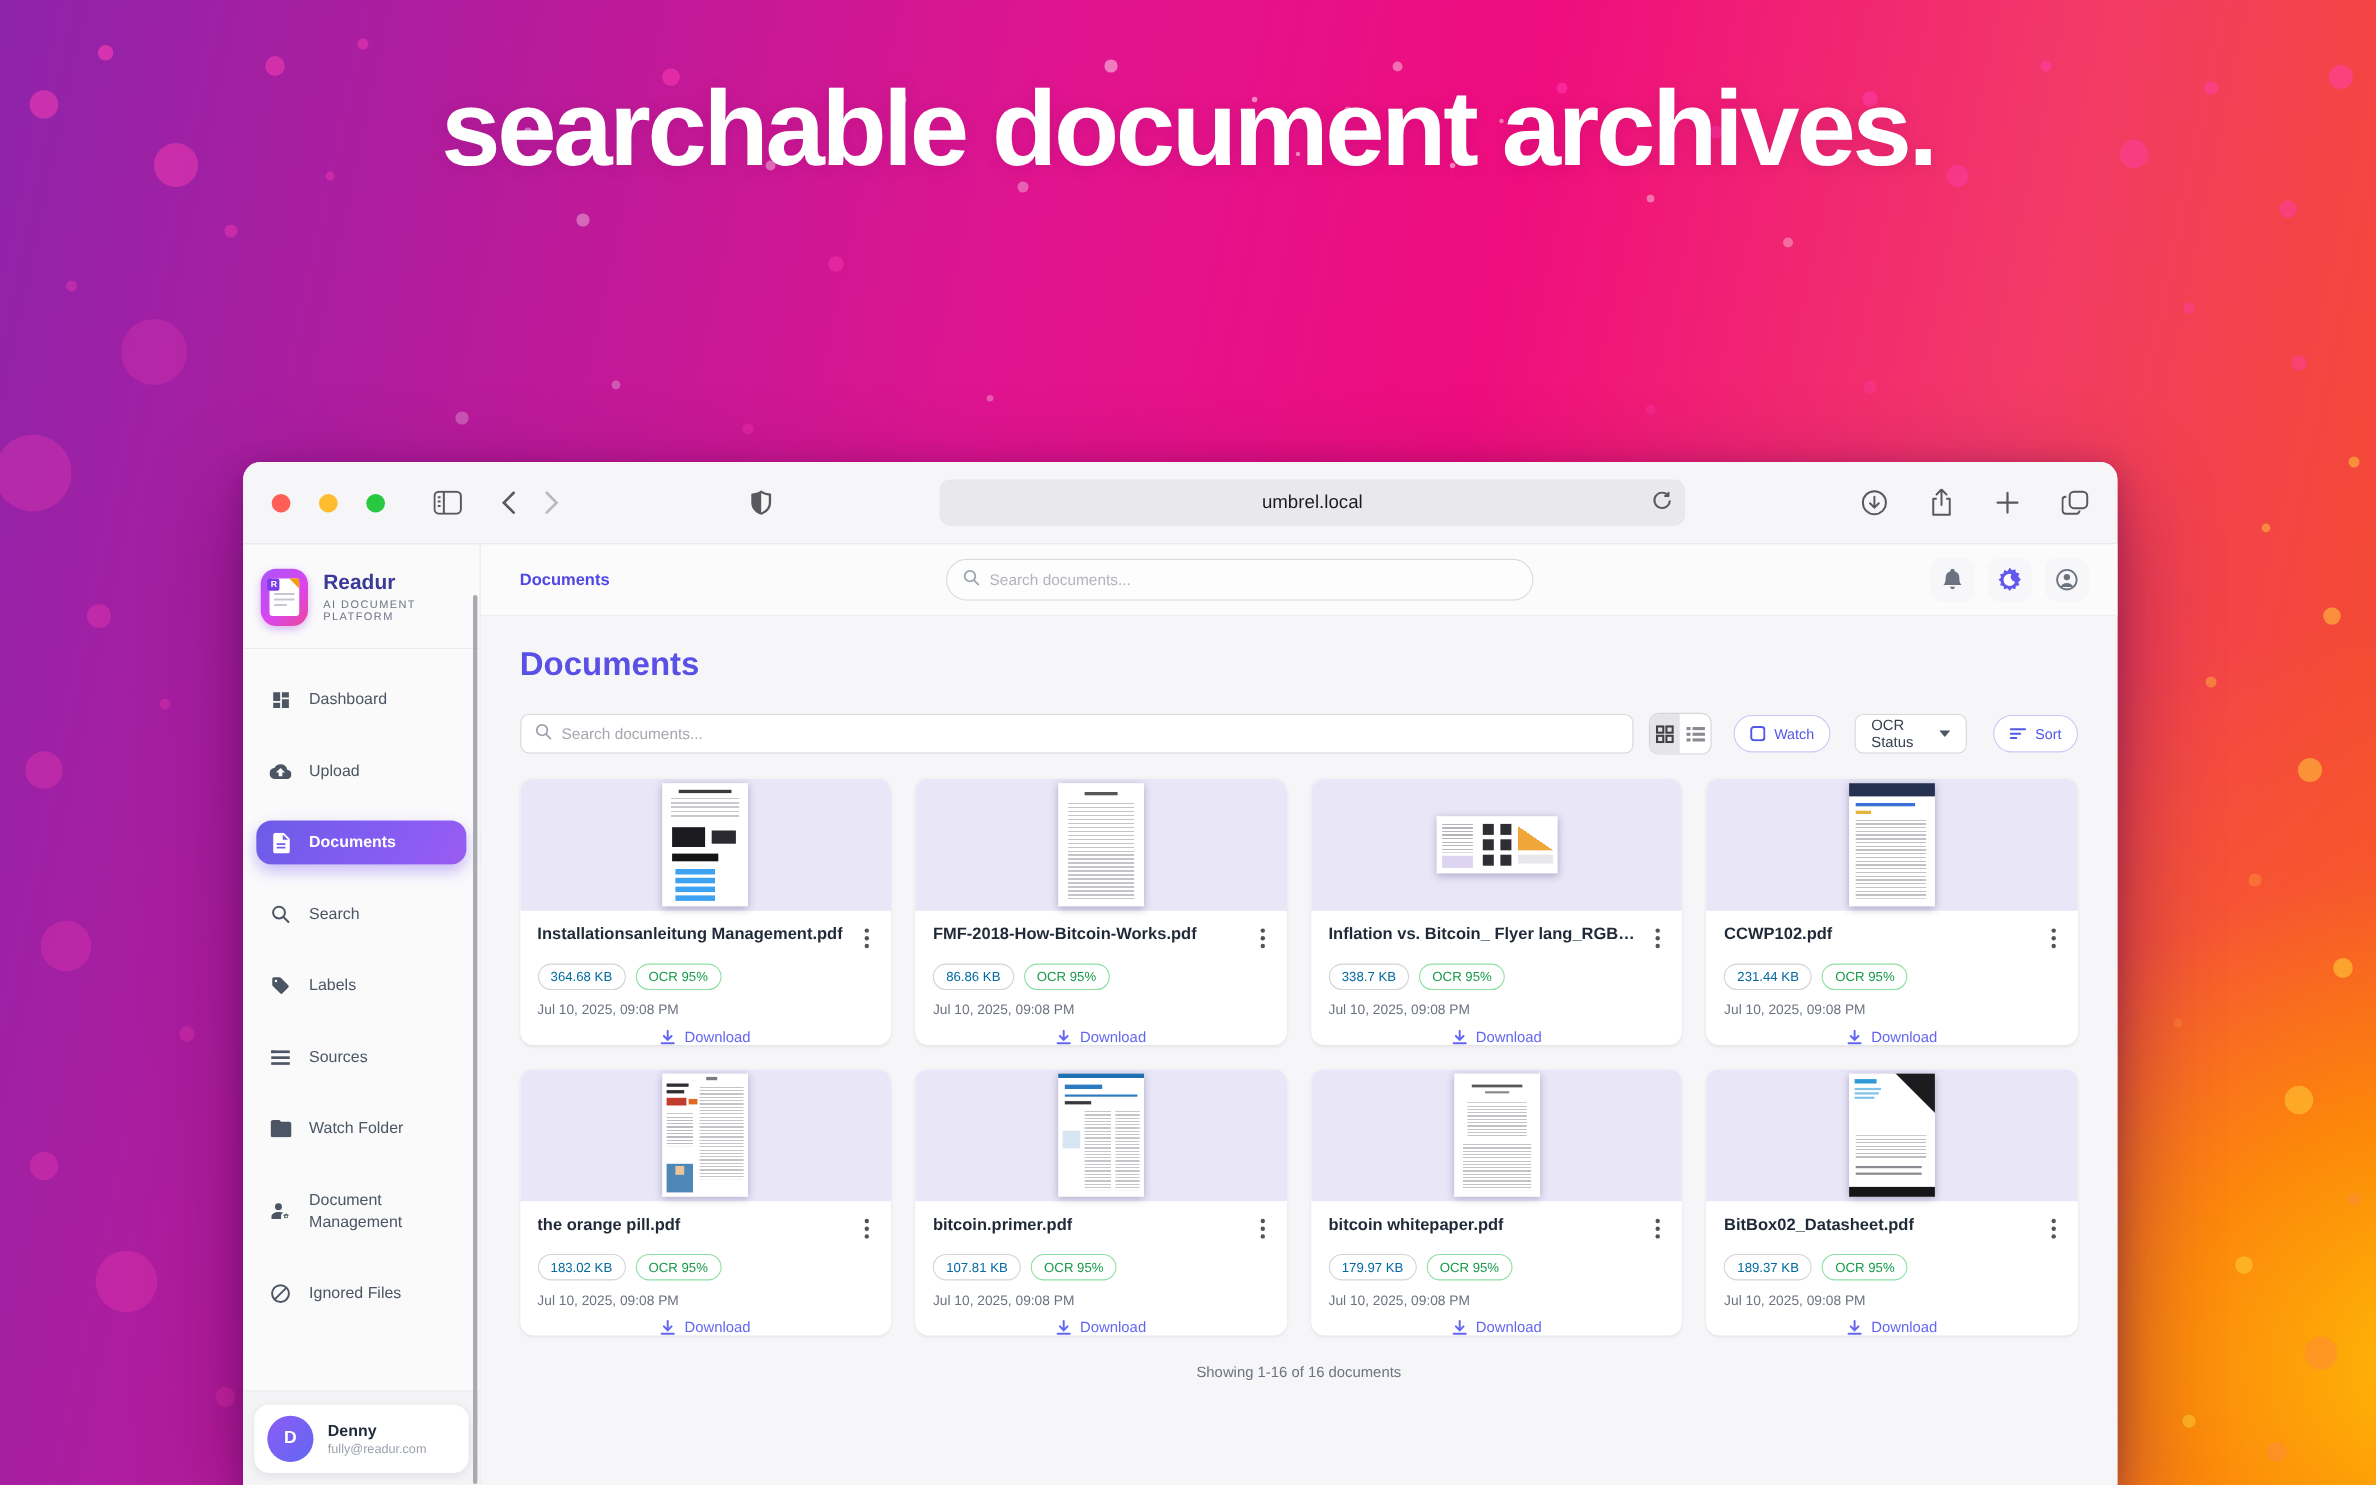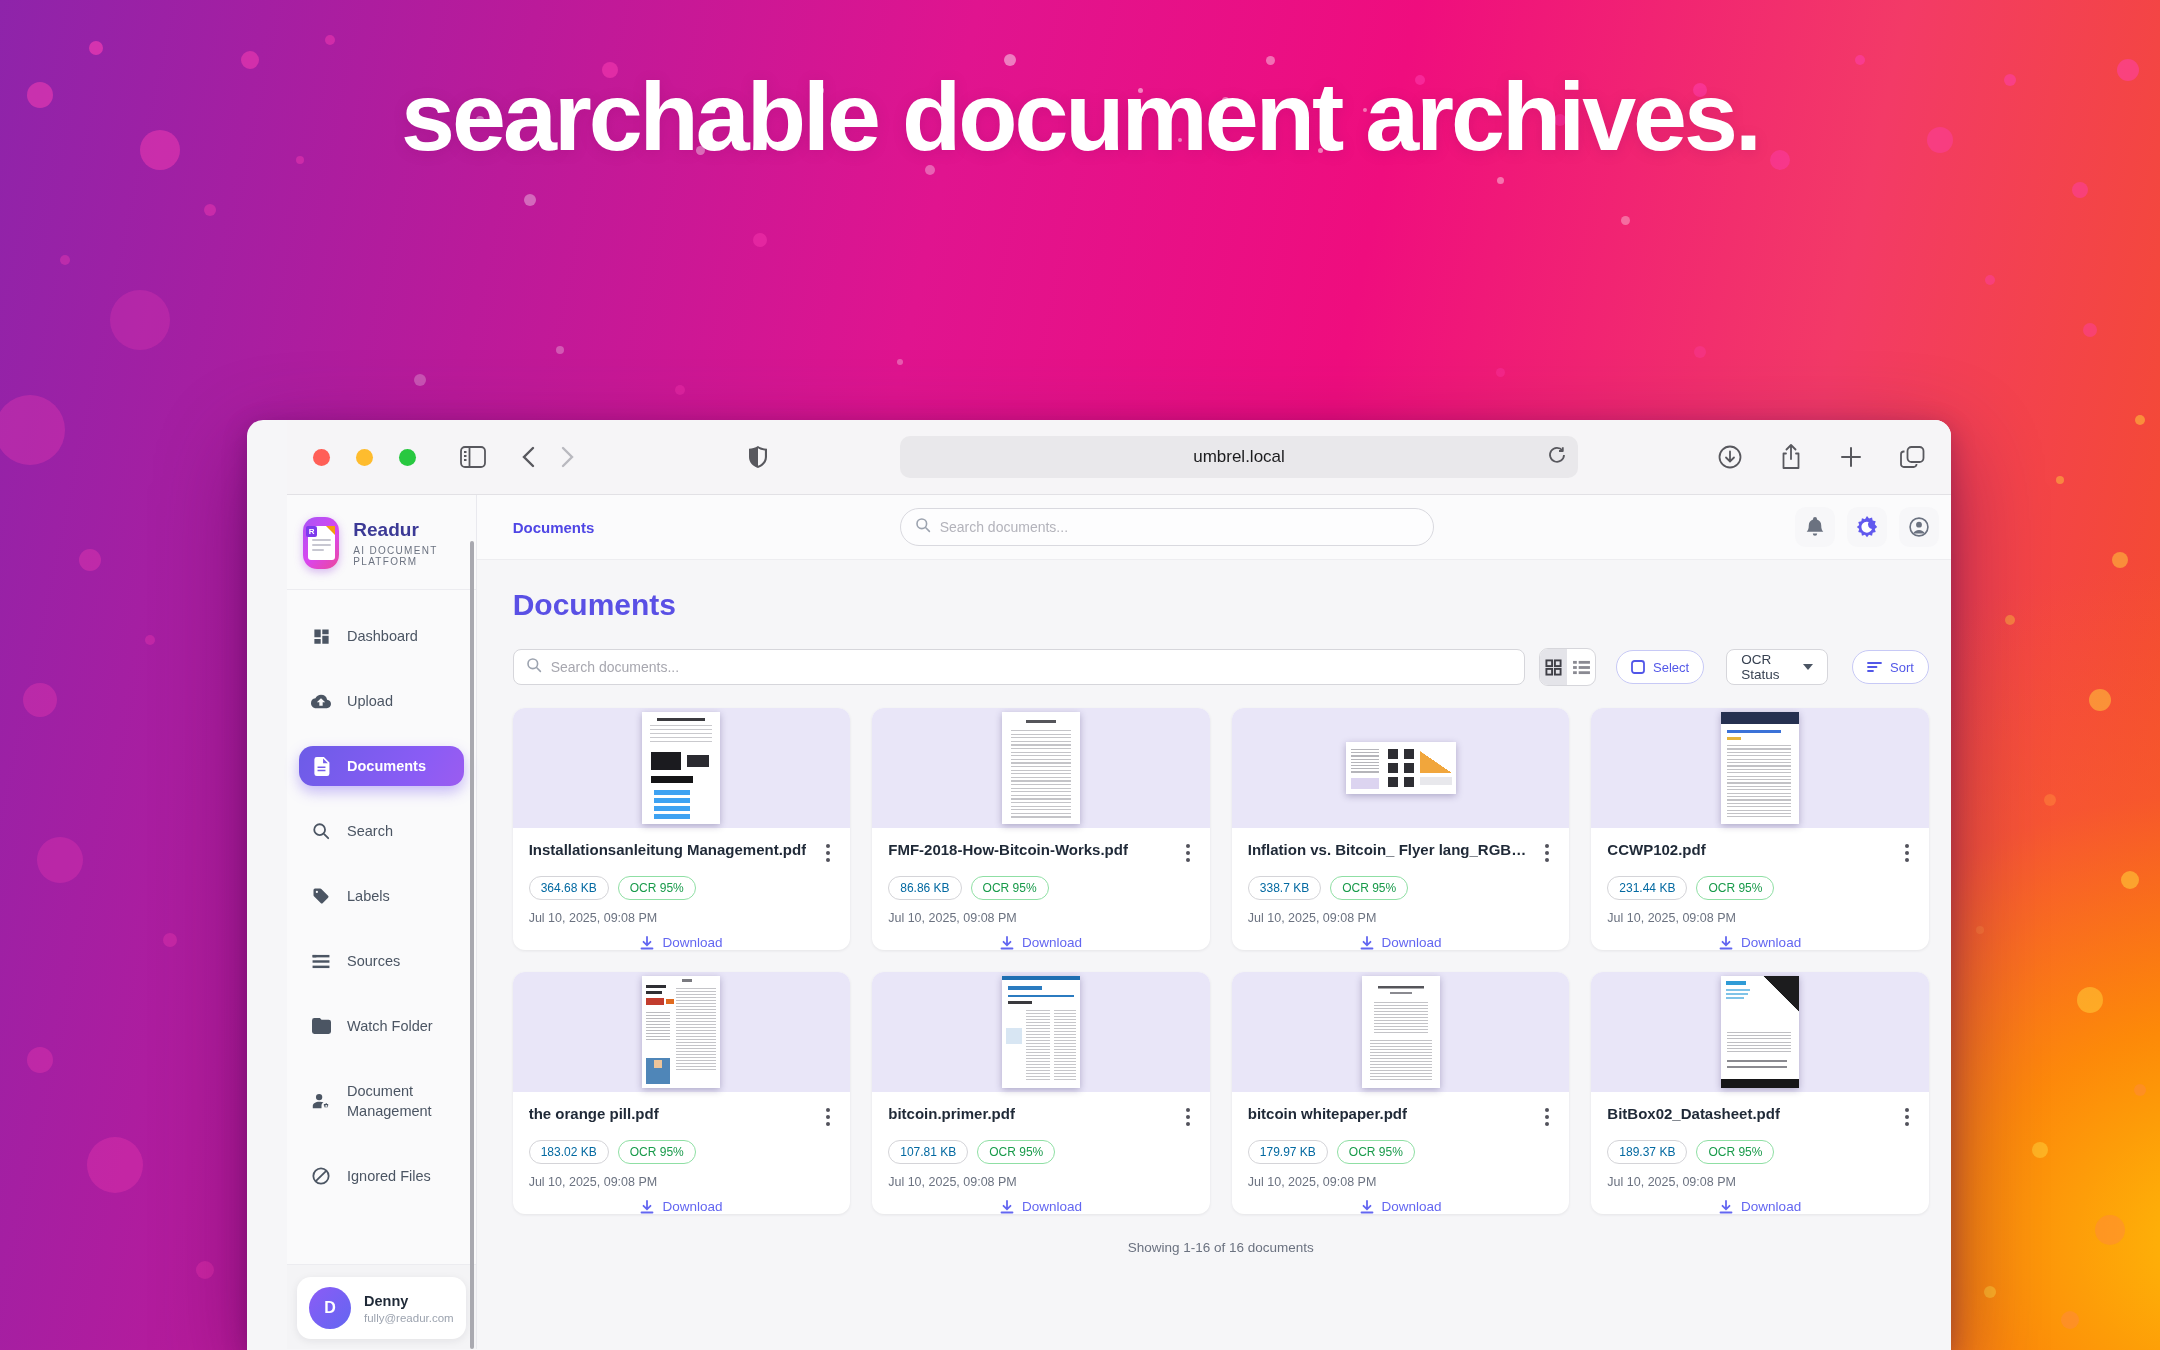--- a/index.html
+++ b/index.html
@@ -13,23 +13,23 @@
       linear-gradient(102deg, #8e24aa 0%, #bb1a9a 22%, #e0148f 40%, #ef0d7e 58%, #f33a67 78%, #f4511e 100%);
   }
   .dot{ position:absolute; border-radius:50%; }
 
   
   .hero{ position:absolute; top:52px; left:0; width:100%; text-align:center; color:#fff;
          font-weight:700; font-size:97px; line-height:130px; letter-spacing:-3px;
          text-shadow:0 2px 14px rgba(120,0,90,.18); }
 
   
-  .window{ position:absolute; left:247px; top:420px; width:1704px; height:930px;
+  .window{ position:absolute; left:221px; top:420px; width:1704px; height:930px;
            border-radius:16px 16px 0 0; overflow:hidden; background:#f6f6f8;
-           box-shadow:0 30px 90px rgba(60,0,70,.45), 0 6px 24px rgba(60,0,70,.30);padding-left:40px; }
+           box-shadow:0 30px 90px rgba(60,0,70,.45), 0 6px 24px rgba(60,0,70,.30); }
 
   
   .chrome{ height:75px; background:#f6f5f7; border-bottom:1px solid #e2e1e5;
            display:flex; align-items:center; padding:0 26px; gap:14px; }
   .tl{ width:17px; height:17px; border-radius:50%; }
   .tl.r{ background:#ff5f57; } .tl.y{ background:#febc2e; margin-left:12px;} .tl.g{ background:#28c840; margin-left:12px;}
   .cicon{ color:#58585e; display:flex; align-items:center; justify-content:center; }
   .cicon svg{ display:block; }
   .cicon.dis{ color:#b9b9bf; }
   .urlbar{ flex:0 0 678px; margin-left:auto; margin-right:auto; height:42px; background:#e9e8eb;
@@ -498,21 +498,21 @@
                     <rect x="6" y="6.5" width="12" height="3"></rect>
                     <rect x="0" y="12" width="4" height="3"></rect>
                     <rect x="6" y="12" width="12" height="3"></rect>
                   </svg>
                 </span>
             </div>
             <span class="pill-btn" style="margin-left:6px">
               <svg width="14" height="14" viewBox="0 0 14 14" fill="none" stroke="currentColor" stroke-width="1.8">
                   <rect x="1" y="1" width="12" height="12" rx="2.5"></rect>
                 </svg>
-              <span>Select</span>
+              <span>Watch</span>
               </span>
             <span class="sq-btn" style="margin-left:8px">
               <span>OCR Status</span>
                 <span class="caret"></span>
               </span>
             <span class="pill-btn" style="margin-left:10px">
               <svg width="15" height="12" viewBox="0 0 15 12" stroke="currentColor" stroke-width="1.8" stroke-linecap="round">
                   <path d="M1 2 H14 M1 6 H9.5 M1 10 H6"></path>
                 </svg>
               <span>Sort</span>

